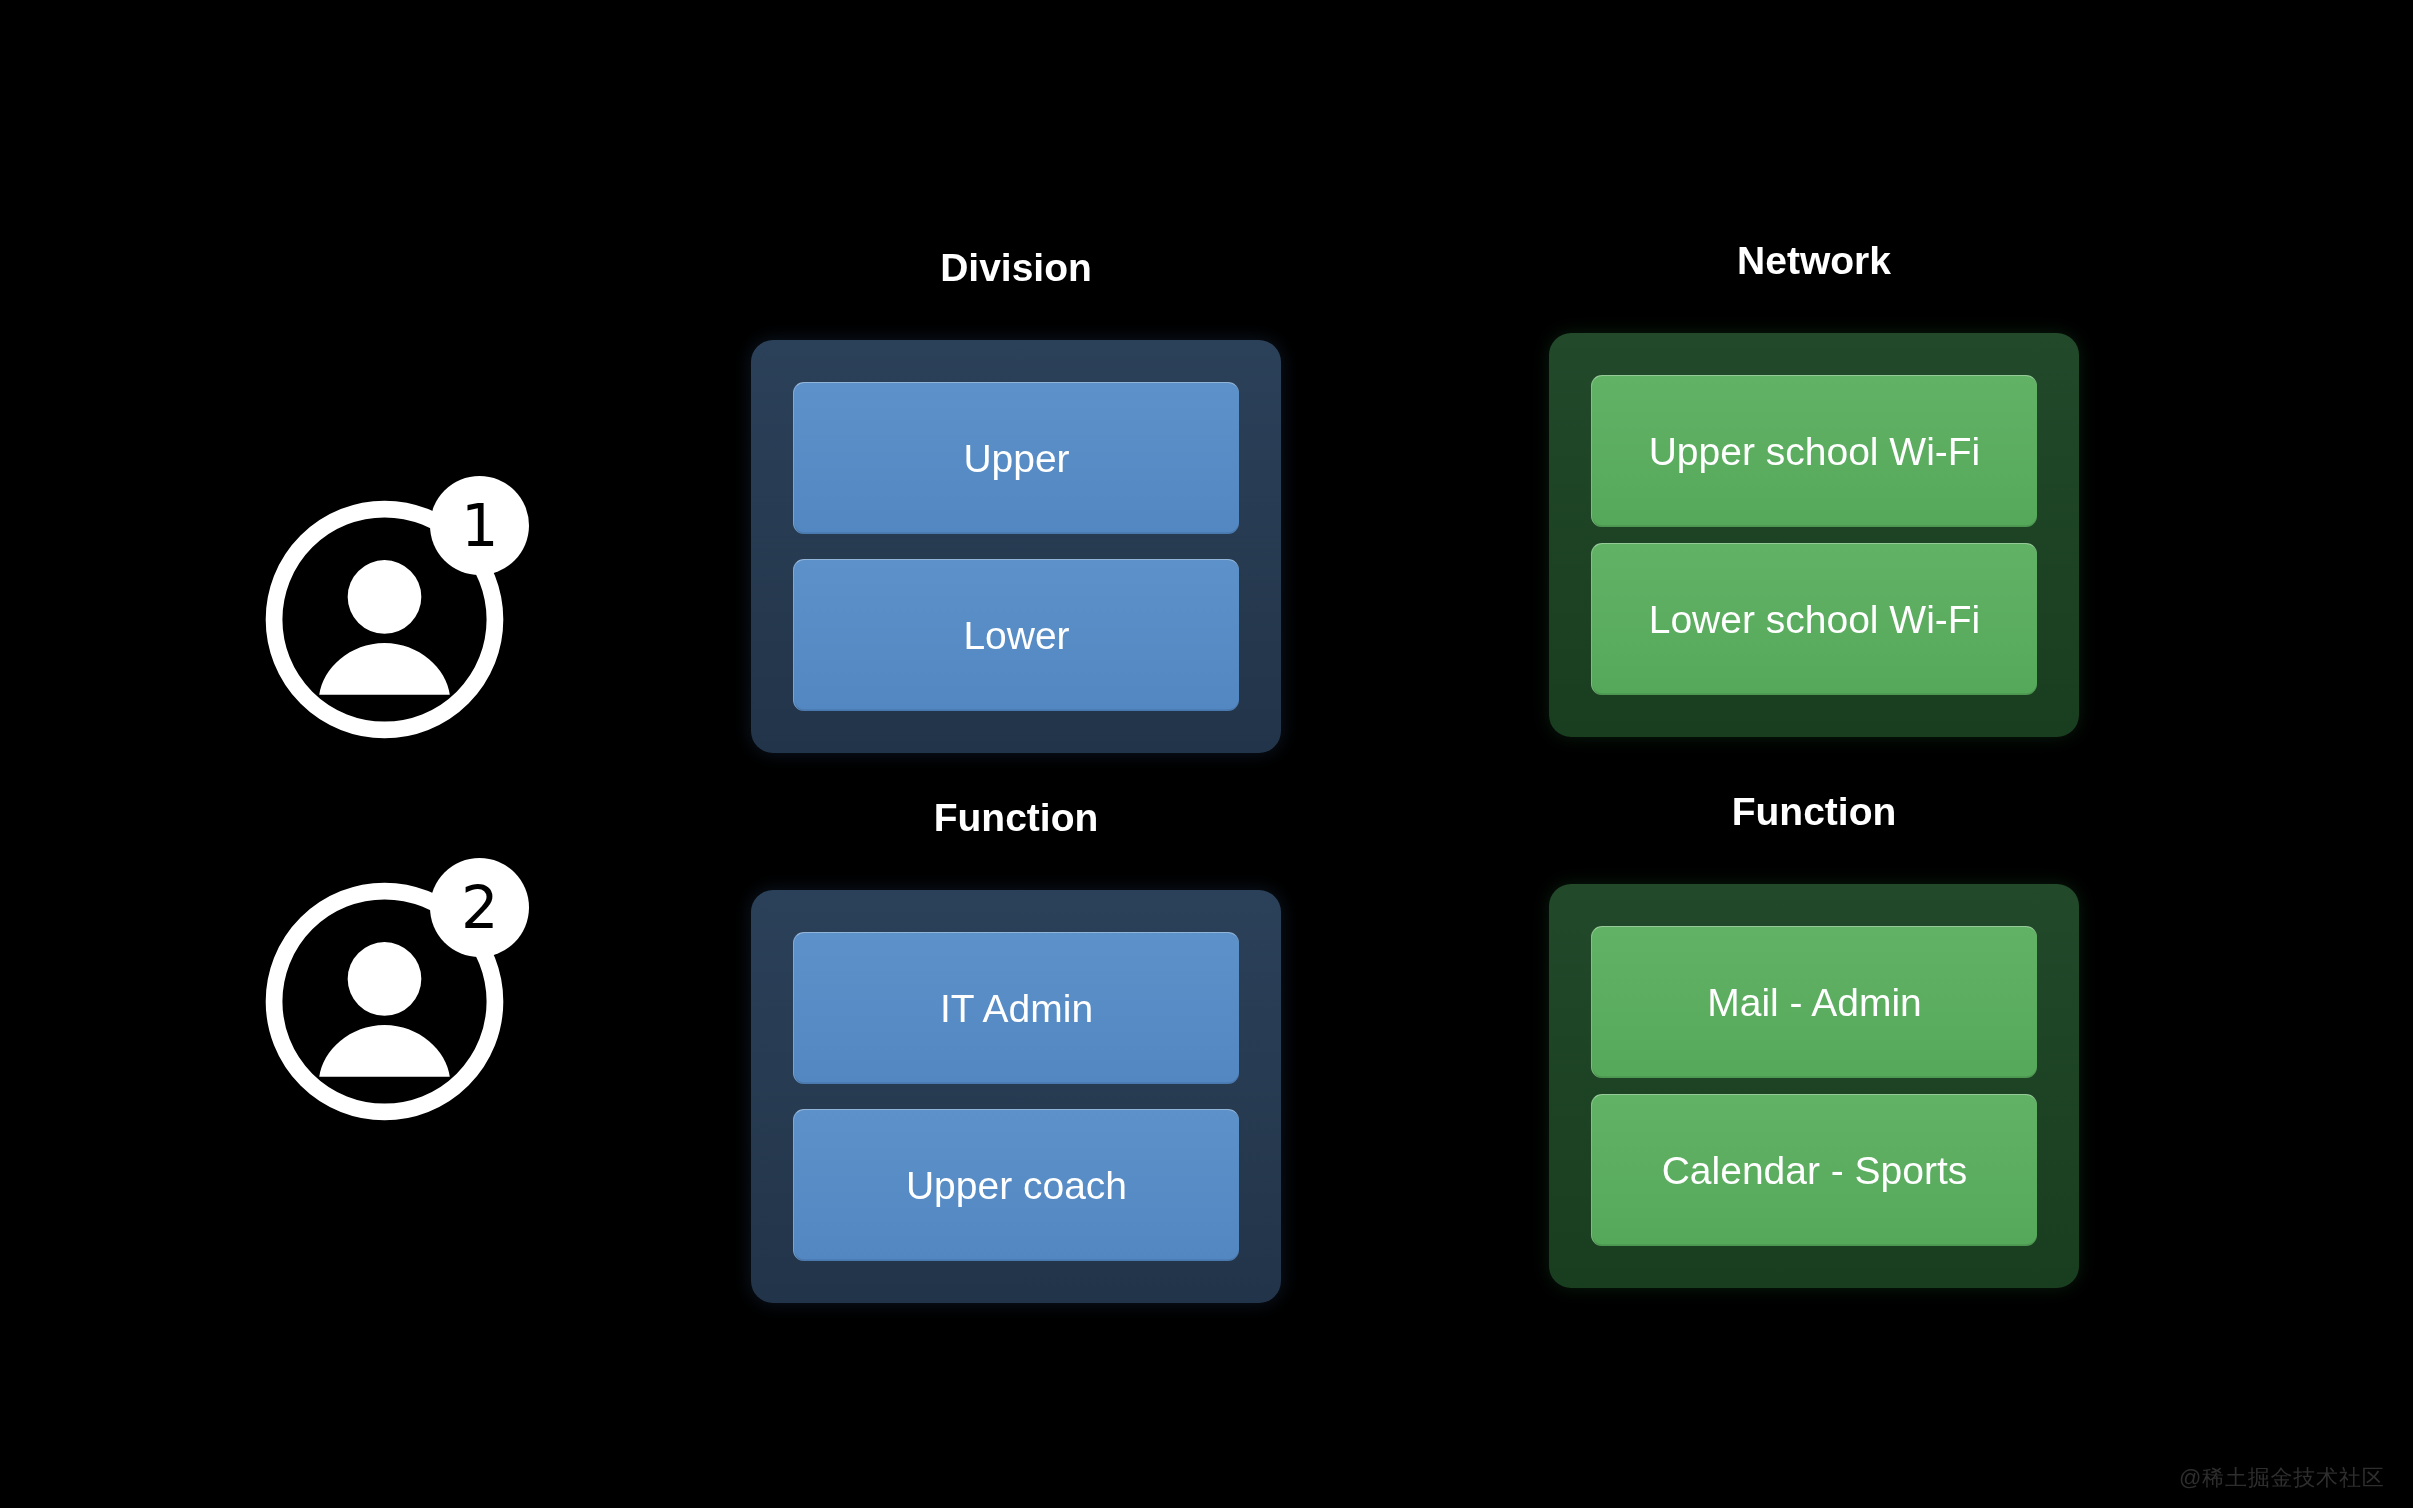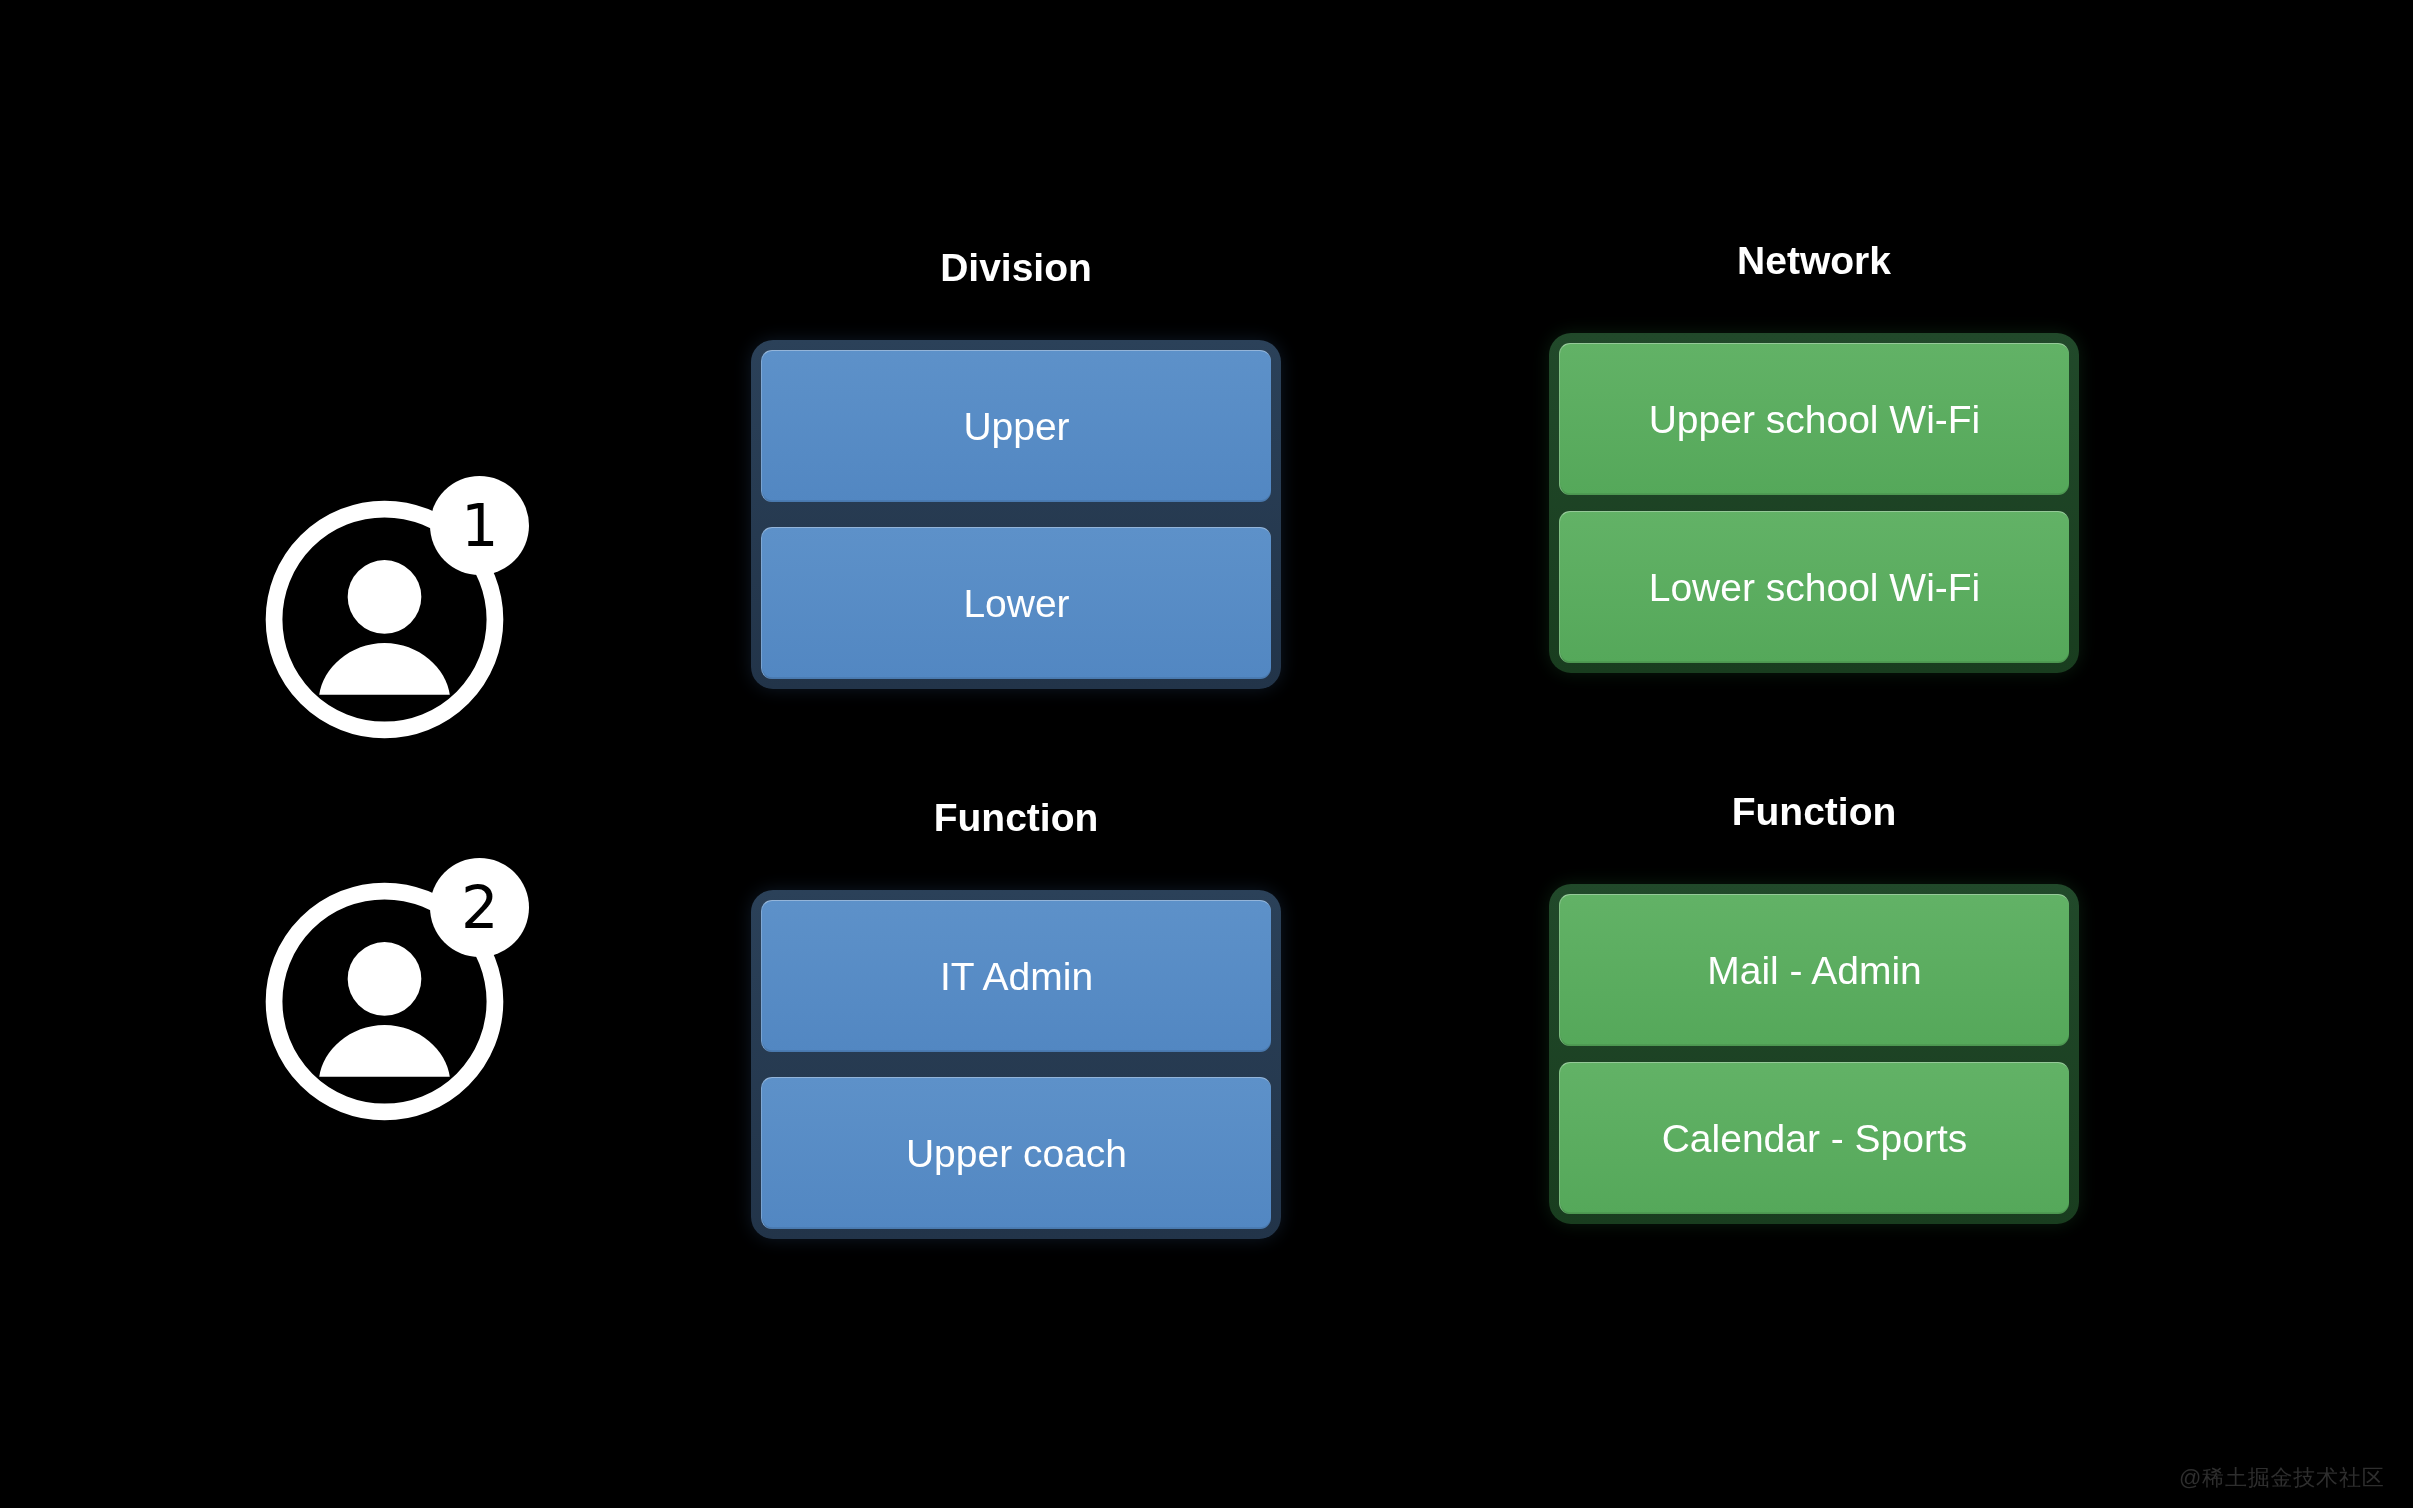--- a/index.html
+++ b/index.html
@@ -94,21 +94,21 @@
     color: #ffffff;
     font-size: 39px;
     font-weight: 700;
     line-height: 1;
     margin: 0 0 53px 0;
     white-space: nowrap;
   }
 
   .group-box {
     border-radius: 22px;
-    padding: 10px;
+    padding: 42px;
     display: flex;
     flex-direction: column;
     gap: 25px;
   }
 
   .group-box--blue {
     background: linear-gradient(180deg, #2b4159 0%, #223449 100%);
     box-shadow: 0 0 18.4px rgba(40, 70, 105, 0.35);
   }
   .group-box--green {

